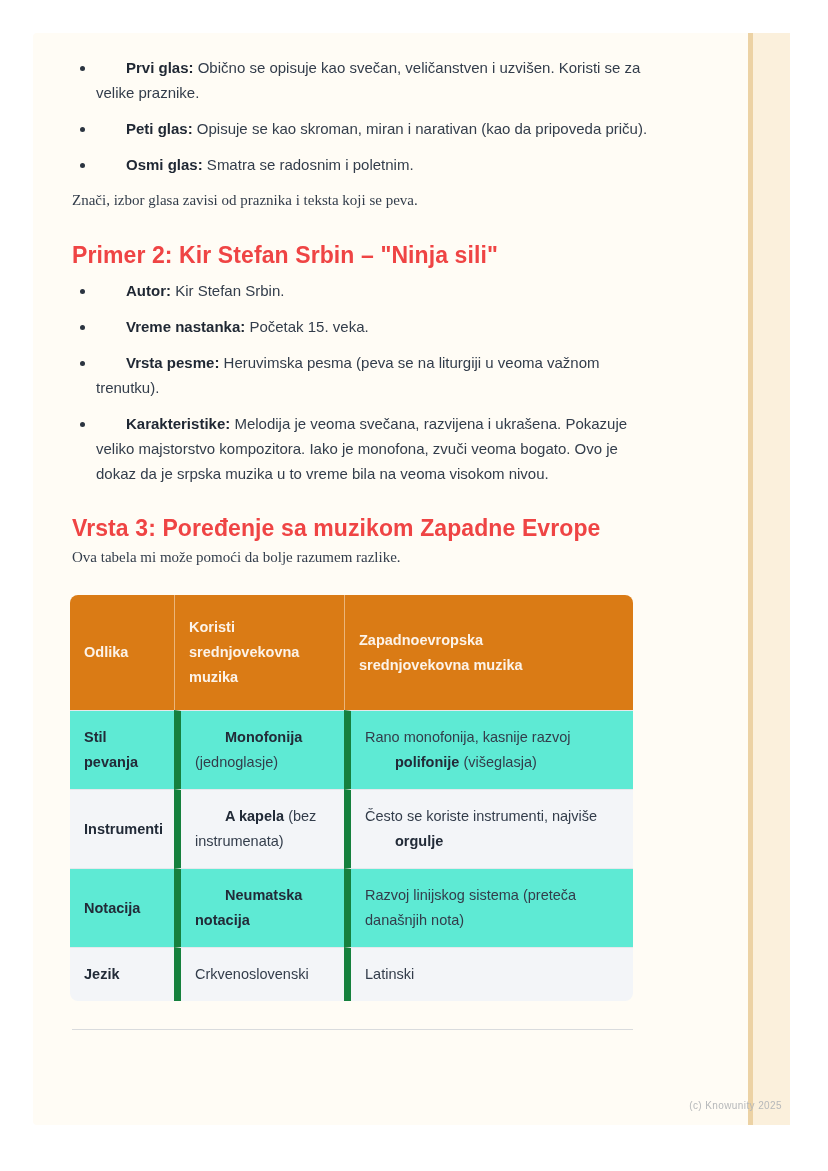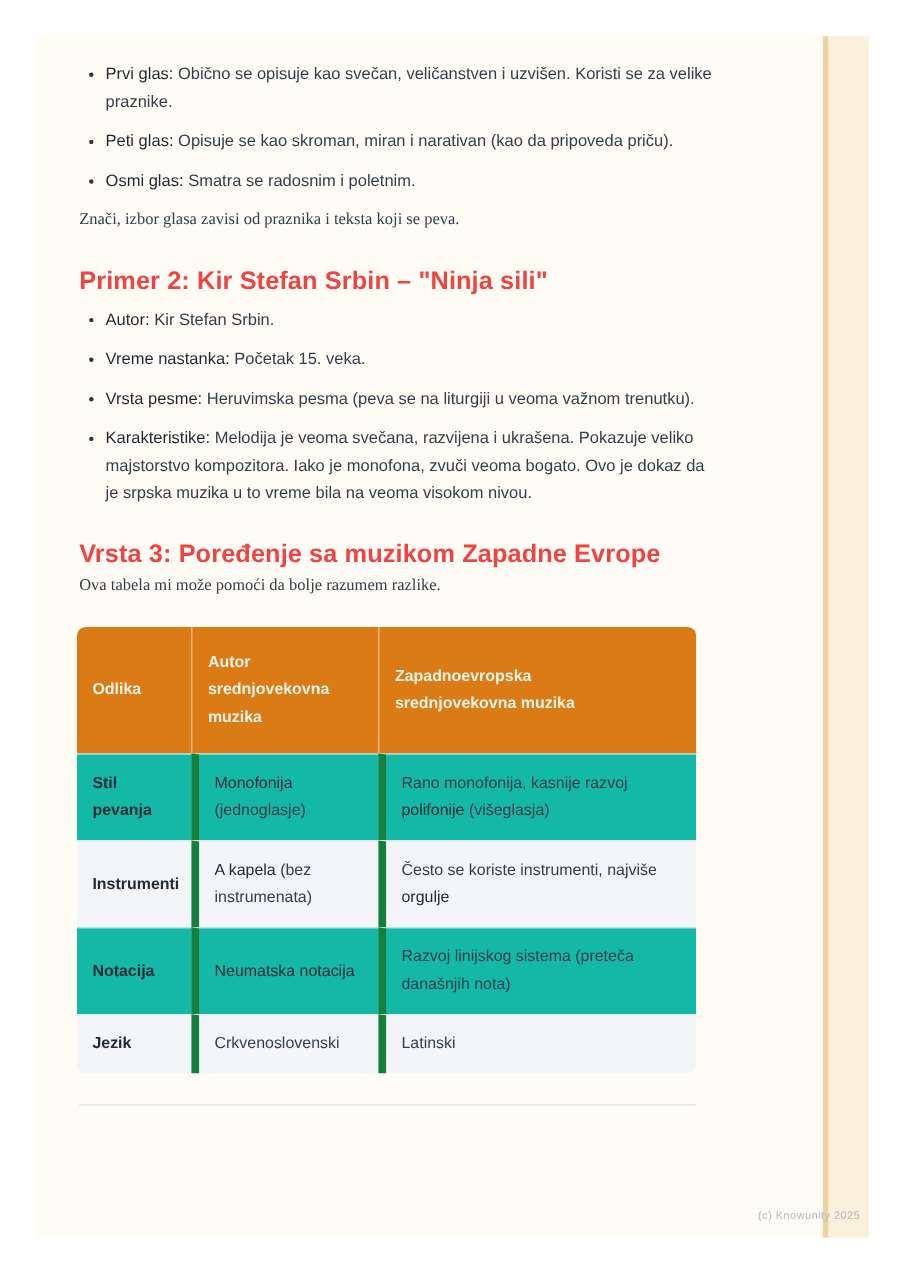--- a/index.html
+++ b/index.html
@@ -11,38 +11,38 @@
     background:#fffcf5; border-radius:4px; }
   .card-stripe { position:absolute; top:0; bottom:0; right:37px; width:5px; background:#ecd2a4; }
   .card-band   { position:absolute; top:0; bottom:0; right:0;  width:37px; background:#fbf0dc; }
 
   .content { position:relative; padding:14px 0 0 39px; width:640px;
     color:#333d4b; font-size:15px; line-height:25px; }
 
   ul.bullets { list-style:disc; padding-left:24px; margin:8px 0 4px 0; width:579px; }
   ul.bullets li { margin-bottom:11px; }
   ul.bullets li::marker { color:#2b3440; }
-  .b { font-weight:normal; color:#1f2733; }
+  .b { font-weight:bold; color:#1f2733;margin-left:30px; }
 
   p.body-para { margin:2px 0 6px 0; width:579px;font-family:Liberation Serif, serif; }
 
   h2.section-heading { color:#ef4444; font-size:23px; line-height:30px; font-weight:bold;
     margin:27px 0 2px 0; letter-spacing:0.1px; }
 
   table.compare { border-collapse:separate; border-spacing:0; table-layout:fixed;
     width:563px; margin:25px 0 0 -2px; border-radius:8px; overflow:hidden;
     font-size:14.5px; line-height:25px; }
   table.compare th { background:#da7b15; color:#fcf3e9; font-weight:bold; text-align:left;
     vertical-align:middle; padding:20px 14px; }
   table.compare th + th { border-left:1.5px solid rgba(255,252,245,0.45); }
   table.compare th .hdr-wrap { display:inline-block; max-width:100%; }
   table.compare th.col-west .hdr-wrap { max-width:212px; }
   table.compare td { vertical-align:middle; padding:14px; border-top:1px solid #e6e8ec; }
   table.compare td + td { border-left:7px solid #15803d; }
-  table.compare tr.row-odd  td { background:#14b8a6; }
+  table.compare tr.row-odd  td { background:#5eead4; }
   table.compare tr.row-even td { background:#f3f5f8; }
   table.compare td.feature { font-weight:bold; color:#222b38; }
   table.compare td .b { color:#222b38; }
 
   hr.end-rule { border:none; border-top:1px solid #d9dbdd; width:561px; margin:28px 0 0 0; }
 
   .copyright { position:absolute; right:8px; bottom:14px; z-index:3;
     font-size:10px; letter-spacing:0.4px; color:#b6b8ba;margin-top:12px; }
 </style>
 </head>
@@ -77,21 +77,21 @@
 
       <table class="compare">
         <colgroup>
             <col style="width:104px">
             <col style="width:170px">
             <col style="width:289px">
           </colgroup>
         <thead>
           <tr>
             <th><span class="hdr-wrap">Odlika</span></th>
-            <th><span class="hdr-wrap">Autor srednjovekovna muzika</span></th>
+            <th><span class="hdr-wrap">Koristi srednjovekovna muzika</span></th>
             <th class="col-west"><span class="hdr-wrap">Zapadnoevropska srednjovekovna muzika</span></th>
           </tr>
         </thead>
         <tbody>
           <tr class="row-odd">
             <td class="feature">Stil pevanja</td>
             <td><span></span><span class="b">Monofonija</span><span> (jednoglasje)</span></td>
             <td><span>Rano monofonija, kasnije razvoj </span><span class="b">polifonije</span><span> (višeglasja)</span></td>
           </tr>
           <tr class="row-even">

